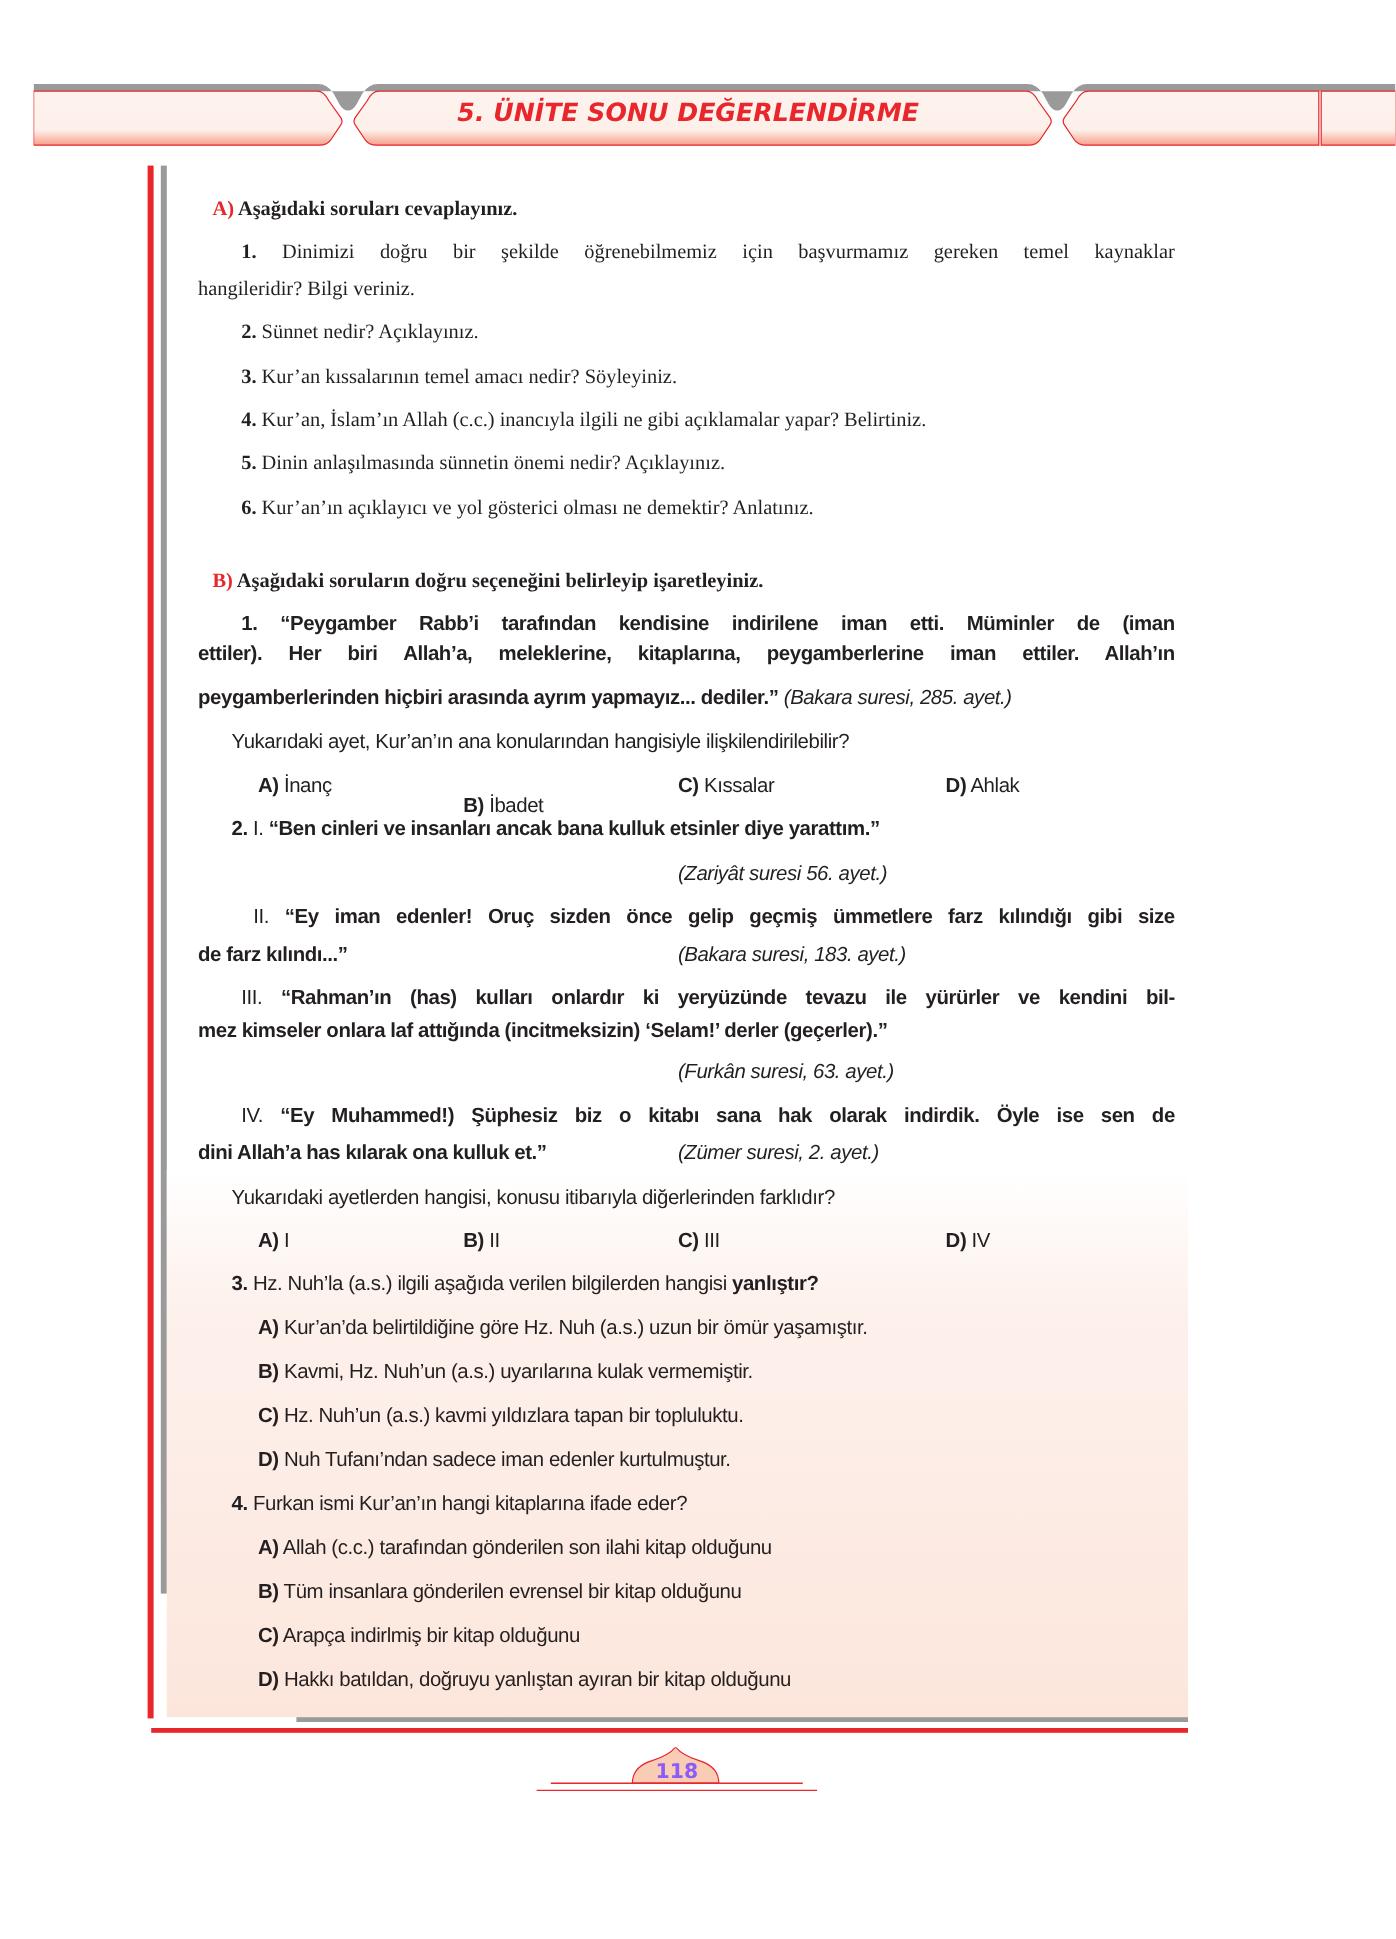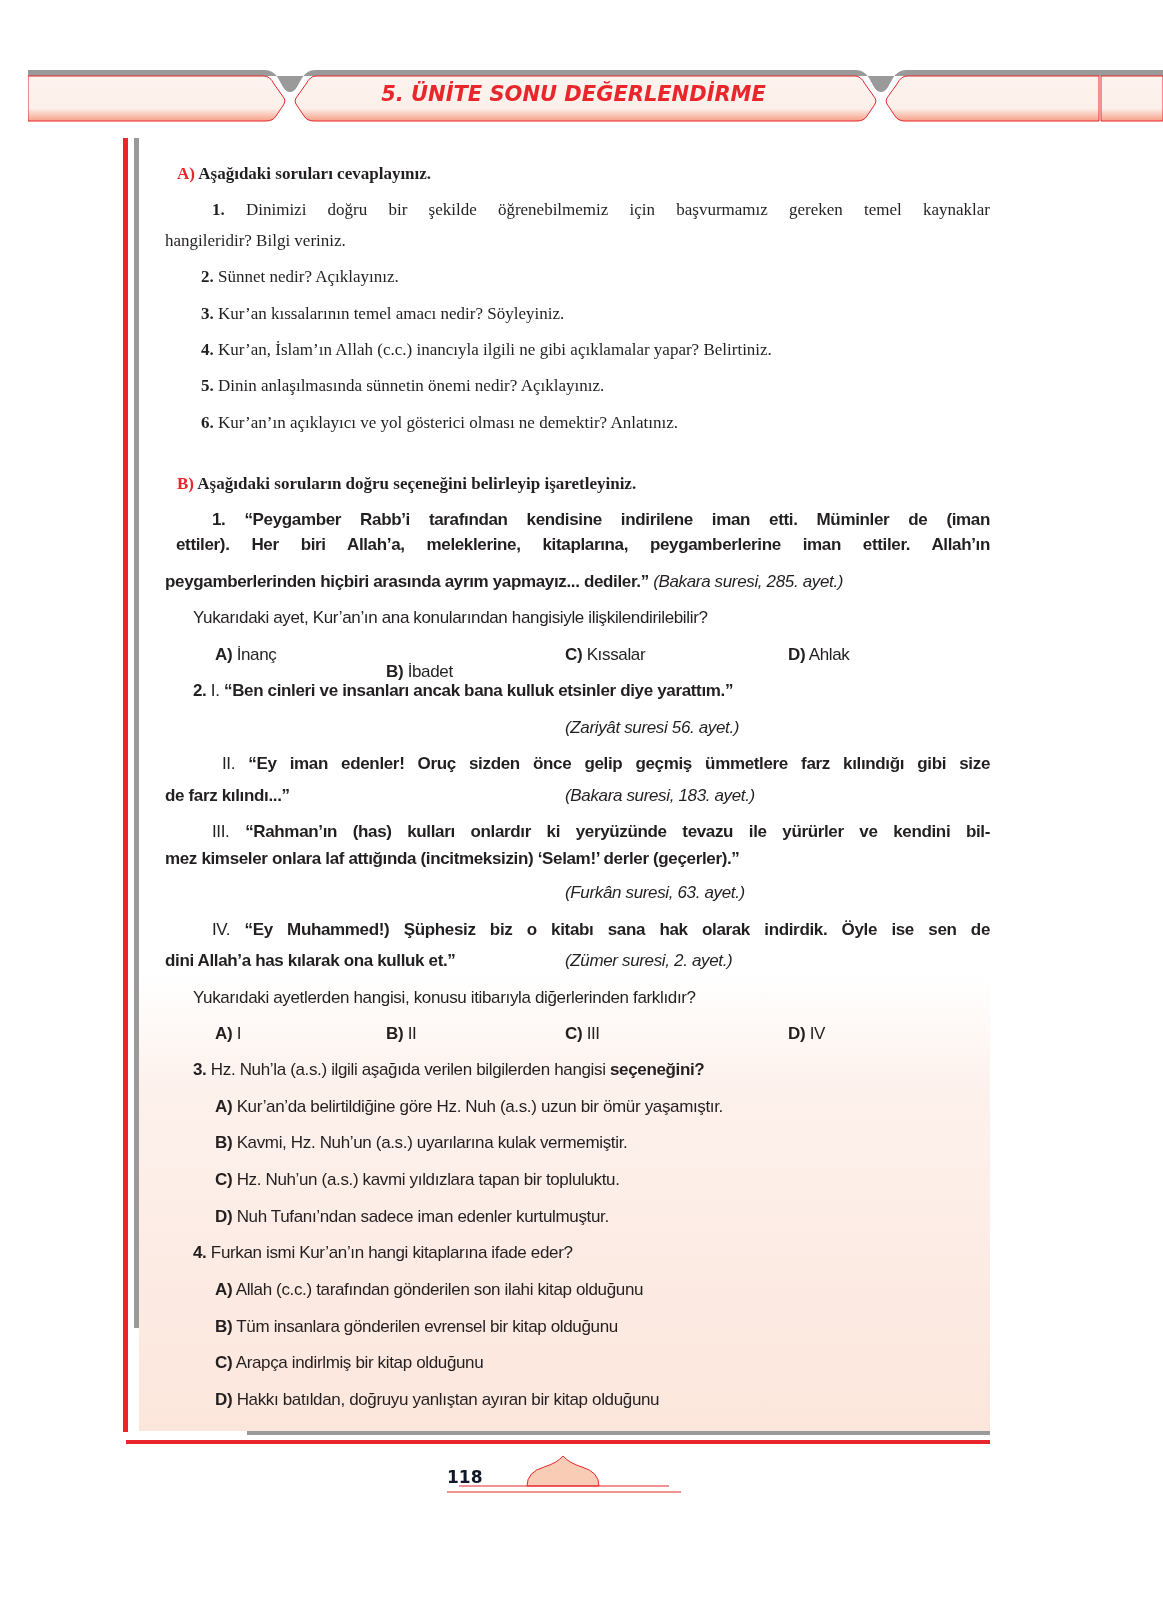--- a/index.html
+++ b/index.html
@@ -21,27 +21,27 @@
     .panel { position: absolute; left: 139px; top: 975px; width: 851px; height: 456px;
              background: linear-gradient(to bottom, #ffffff 0%, #fdf1ec 25%, #fce6dc 100%); }
     .panel-shadow { position: absolute; left: 247px; top: 1431px; width: 743px; height: 4px; background: #9a9a9a; }
     .bottom-rule { position: absolute; left: 126px; top: 1440px; width: 864px; height: 4px; background: #e8262b; }
 
     
     .t { position: absolute; font-size: 17px; line-height: 20px; white-space: nowrap; font-family: Liberation Serif, serif; }
     .b { font-weight: bold; }
     .red { color: #e8262b; }
     .it { font-style: italic; }
-    .just { text-align: justify; text-align-last: justify; white-space: normal; margin-left: 11px; }
+    .just { text-align: justify; text-align-last: justify; white-space: normal; }
     .cond { font-family: "Liberation Sans", sans-serif; letter-spacing: -0.35px; }
 
     
     .pagenum-wrap { position: absolute; left: 447px; top: 1456px; width: 234px; height: 42px; }
-    .pagenum { position: absolute; left: 0; width: 234px; top: 11px; 
-               font-family: "DejaVu Sans", sans-serif; font-weight: bold; font-size: 17px; color: #0f172a; }
+    .pagenum { position: absolute; left: 0; width: 234px; top: 11px; text-align: center;
+               font-family: "DejaVu Sans", sans-serif; font-weight: bold; font-size: 17px; color: #8b5cf6; }
   </style>
 </head>
 <body>
 
 <div class="banner">
   <svg width="1135" height="52" viewBox="0 0 1135 52">
     <defs>
       <linearGradient id="bfill" x1="0" y1="0" x2="0" y2="1">
         <stop offset="0" stop-color="#fdf3ee"></stop>
         <stop offset="0.72" stop-color="#fdf0ea"></stop>
@@ -150,21 +150,21 @@
 
 <div class="t cond" style="left:193px; top:988px;">Yukarıdaki ayetlerden hangisi, konusu itibarıyla diğerlerinden farklıdır?</div>
 <div class="t cond" style="left:215px; top:1024px;"><span class="b">A)</span> <span>I</span></div>
 <div class="t cond" style="left:386px; top:1024px;"><span class="b">B)</span> <span>II</span></div>
 <div class="t cond" style="left:565px; top:1024px;"><span class="b">C)</span> <span>III</span></div>
 <div class="t cond" style="left:788px; top:1024px;"><span class="b">D)</span> <span>IV</span></div>
 
 <div class="t cond" style="left:193px; top:1060px;">
   <span class="b">3.</span>
   <span>Hz. Nuh’la (a.s.) ilgili aşağıda verilen bilgilerden hangisi</span>
-  <span class="b">seçeneğini?</span>
+  <span class="b">yanlıştır?</span>
 </div>
 <div class="t cond" style="left:215px; top:1097px;"><span class="b">A)</span> <span>Kur’an’da belirtildiğine göre Hz. Nuh (a.s.) uzun bir ömür yaşamıştır.</span></div>
 <div class="t cond" style="left:215px; top:1133px;"><span class="b">B)</span> <span>Kavmi, Hz. Nuh’un (a.s.) uyarılarına kulak vermemiştir.</span></div>
 <div class="t cond" style="left:215px; top:1170px;"><span class="b">C)</span> <span>Hz. Nuh’un (a.s.) kavmi yıldızlara tapan bir topluluktu.</span></div>
 <div class="t cond" style="left:215px; top:1207px;"><span class="b">D)</span> <span>Nuh Tufanı’ndan sadece iman edenler kurtulmuştur.</span></div>
 
 <div class="t cond" style="left:193px; top:1243px;">
   <span class="b">4.</span>
   <span>Furkan ismi Kur’an’ın hangi kitaplarına ifade eder?</span>
 </div>

